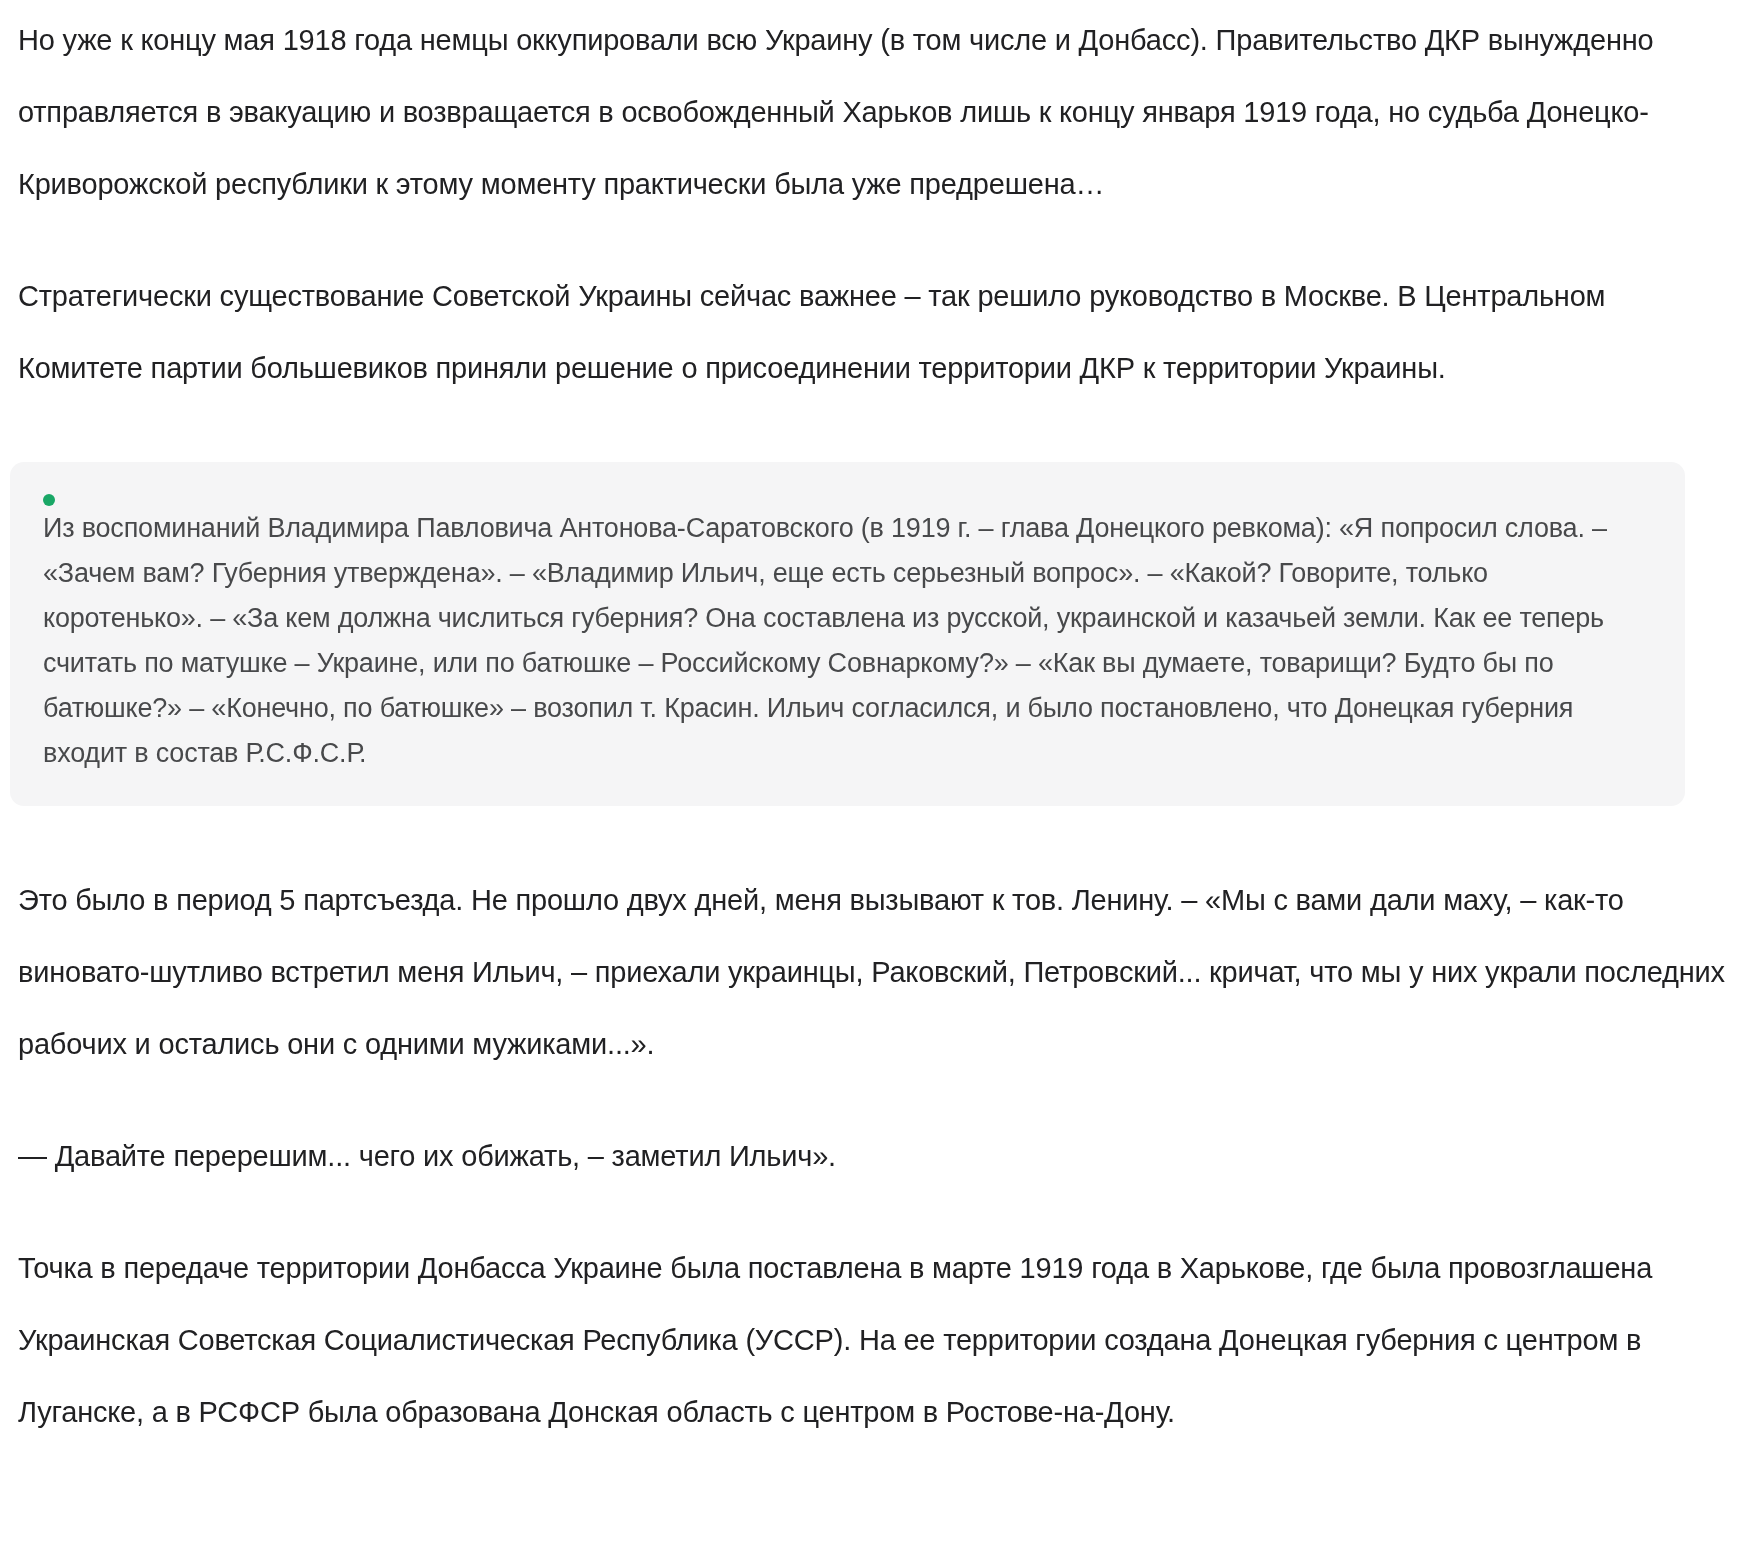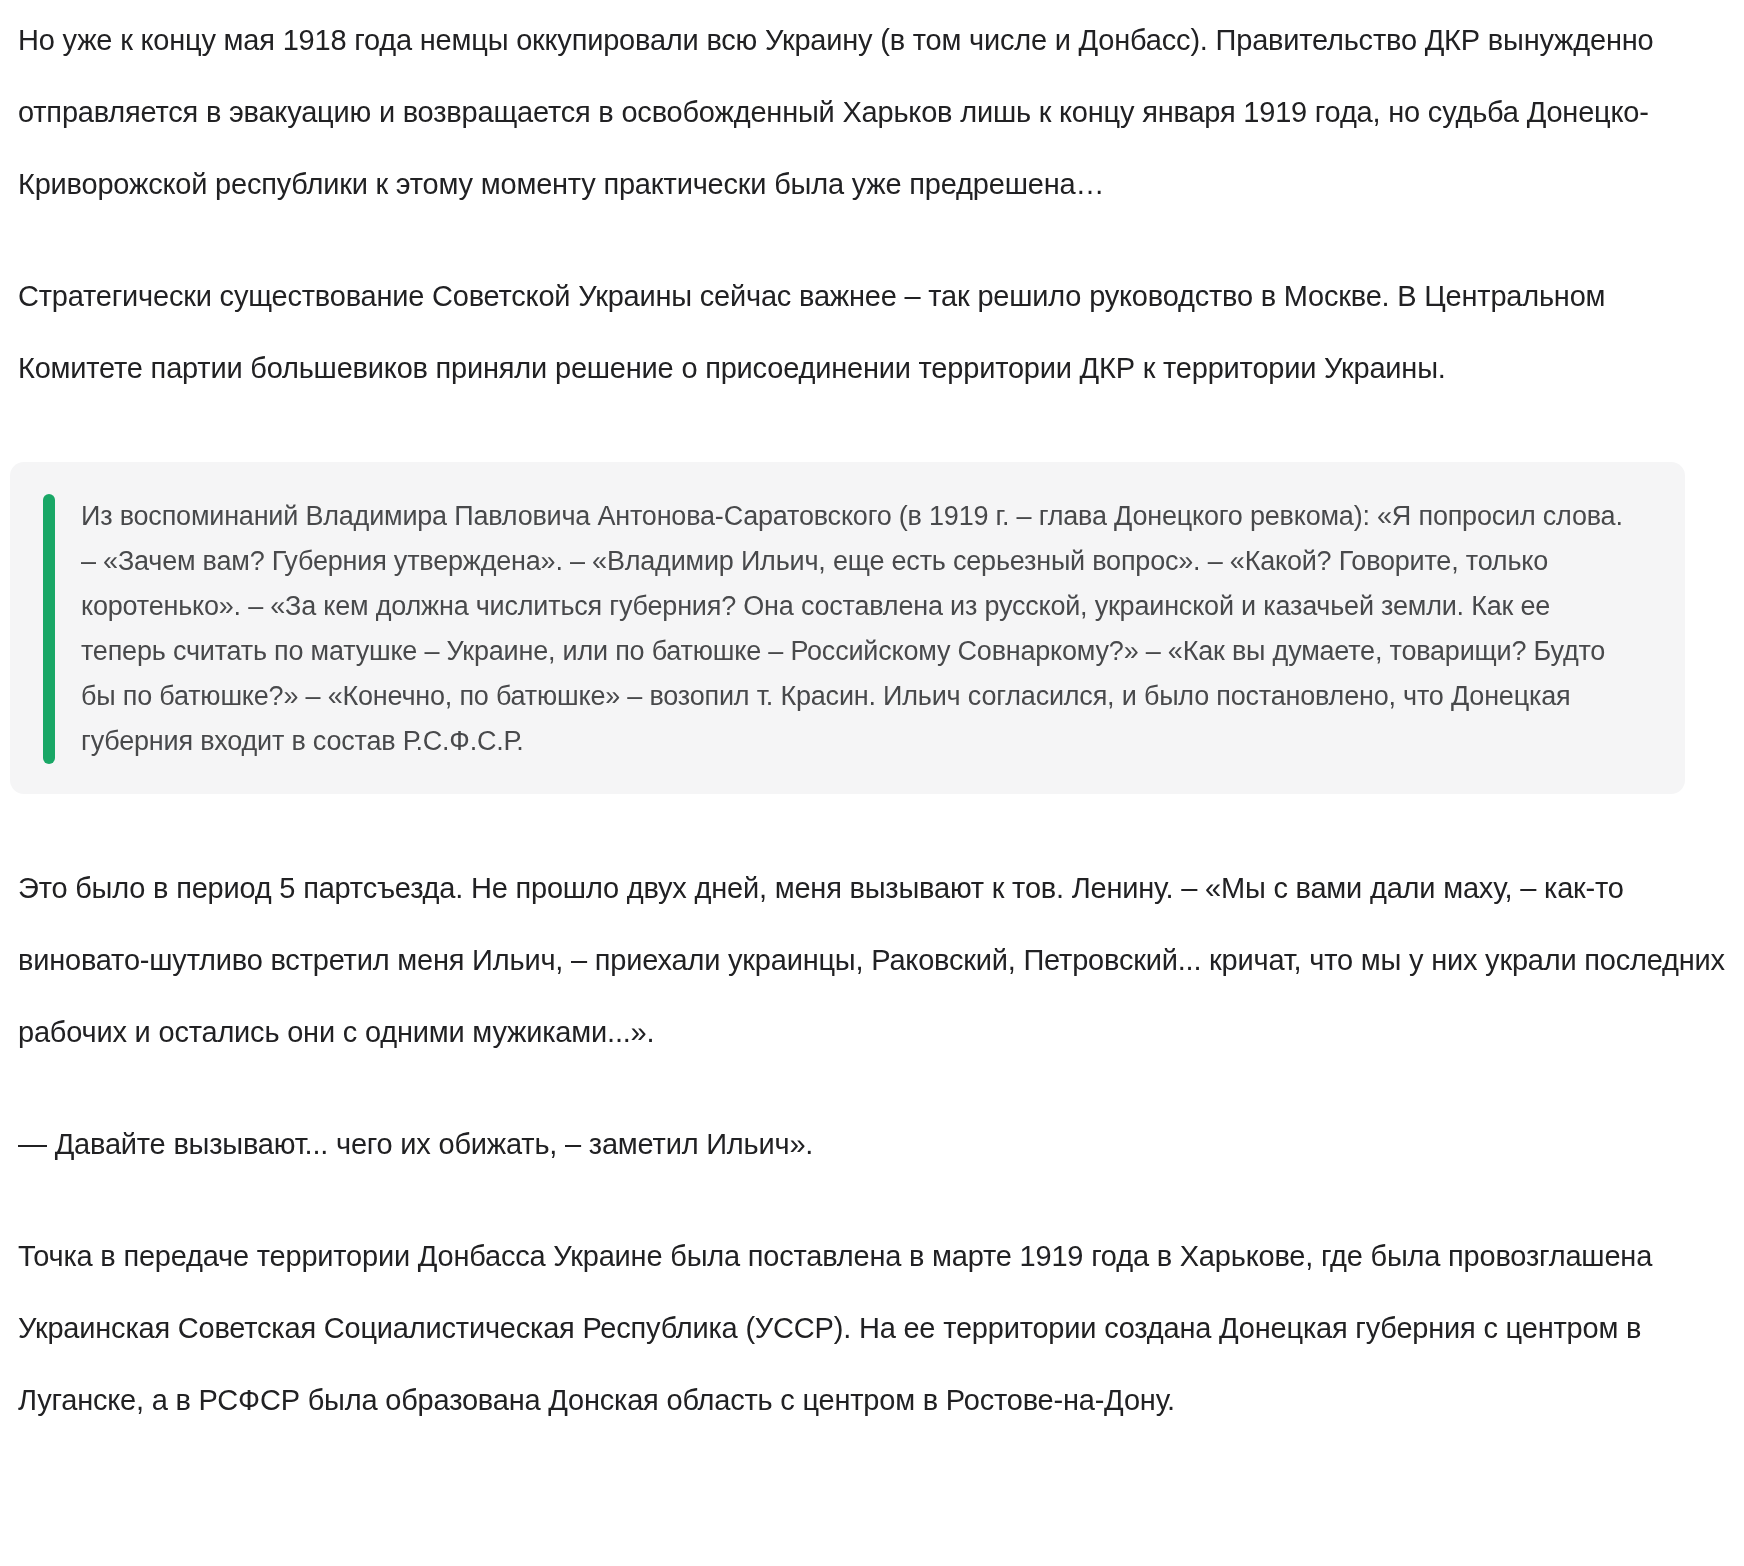--- a/index.html
+++ b/index.html
@@ -22,20 +22,21 @@
     color: #212123;
   }
   .quote-card {
     box-sizing: border-box;
     margin: 58px 41px 58px -8px;
     background: #f5f5f6;
     border-radius: 14px;
     padding: 32px 45px 30px 33px;
     display: flex;
     align-items: stretch;
+    flex-direction: column;
   }
   .quote-bar {
     flex: 0 0 12px;
     width: 12px;
     border-radius: 8px;
     background: #19a766;
     margin-right: 26px;
   }
   .quote-text {
     font-size: 27px;
@@ -54,17 +55,17 @@
   <p>Стратегически существование Советской Украины сейчас важнее – так решило руководство в Москве. В Центральном Комитете партии большевиков приняли решение о присоединении территории ДКР к территории Украины.</p>
 
   <div class="quote-card">
     <div class="quote-bar"></div>
     <div class="quote-text">Из воспоминаний Владимира Павловича Антонова-Саратовского (в 1919 г. – глава Донецкого ревкома): «Я попросил слова. – «Зачем вам? Губерния утверждена». – «Владимир Ильич, еще есть серьезный вопрос». – «Какой? Говорите, только коротенько». – «За кем должна числиться губерния? Она составлена из русской, украинской и казачьей земли. Как ее теперь считать по матушке – Украине, или по батюшке – Российскому Совнаркому?» – «Как вы думаете, товарищи? Будто бы по батюшке?» – «Конечно, по батюшке» – возопил т. Красин. Ильич согласился, и было постановлено, что Донецкая губерния входит в состав Р.С.Ф.С.Р.</div>
   </div>
 
   <p>Это было в период 5 партсъезда. Не прошло двух дней, меня вызывают к тов. Ленину. – «Мы с вами дали маху, – как-то виновато-шутливо встретил меня Ильич, – приехали украинцы, Раковский, Петровский... кричат, что мы у них украли последних рабочих и остались они с одними мужиками...».</p>
 
 
-  <p>— Давайте вызывают... чего их обижать, – заметил Ильич».</p>
+  <p>— Давайте перерешим... чего их обижать, – заметил Ильич».</p>
 
   <p>Точка в передаче территории Донбасса Украине была поставлена в марте 1919 года в Харькове, где была провозглашена Украинская Советская Социалистическая Республика (УССР). На ее территории создана Донецкая губерния с центром в Луганске, а в РСФСР была образована Донская область с центром в Ростове-на-Дону.</p>
 
 </div>
 
 </body></html>

